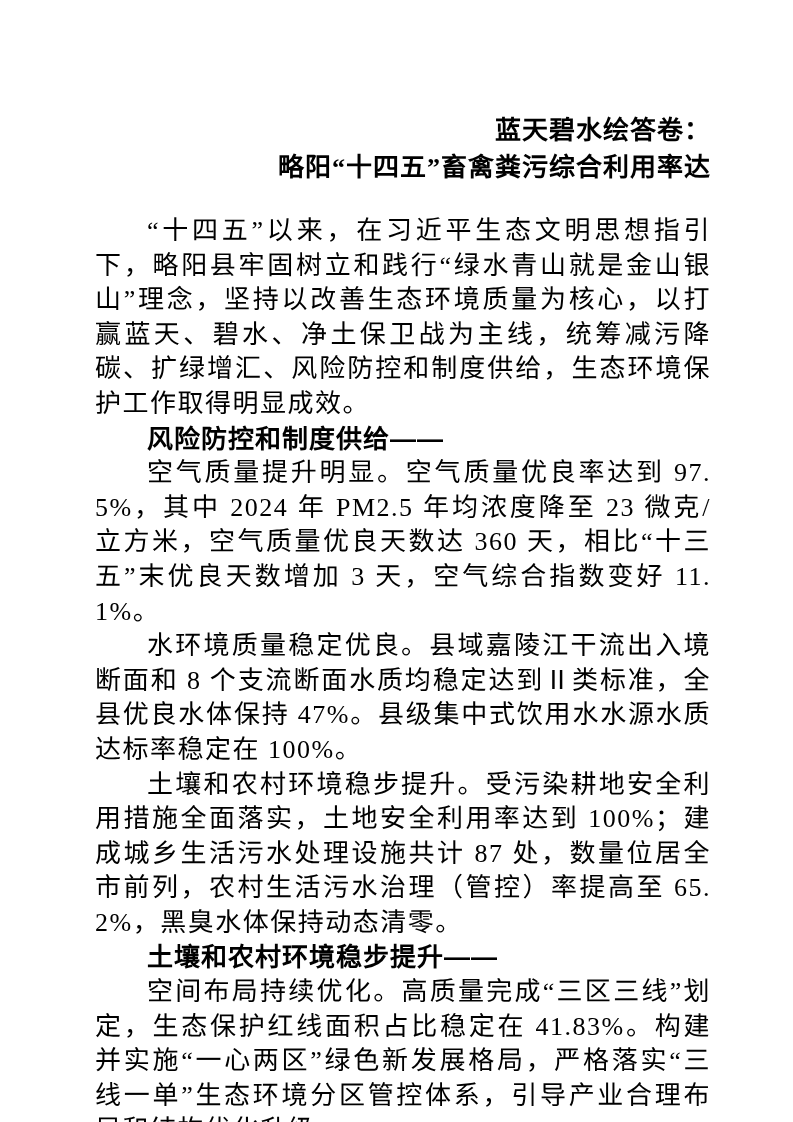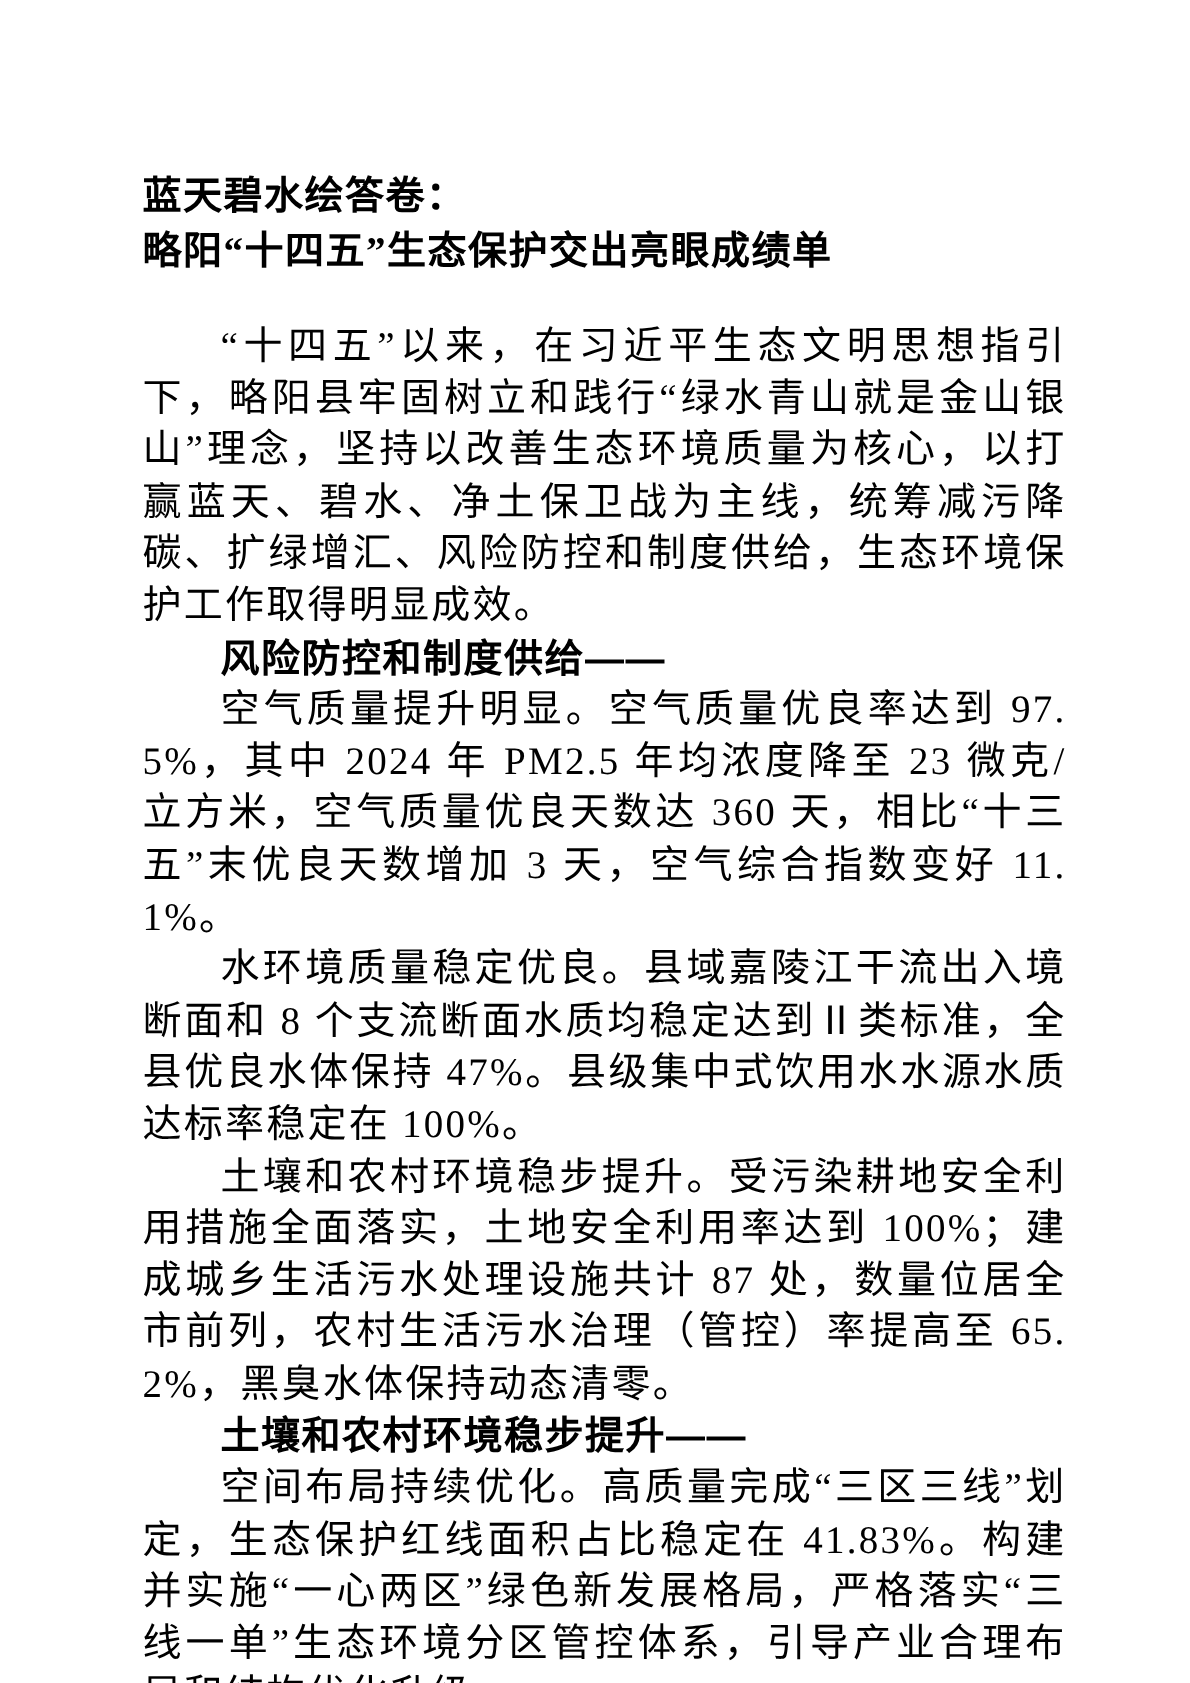--- a/index.html
+++ b/index.html
@@ -19,21 +19,21 @@
       position: absolute;
       left: 95px;
       top: 112px;
       width: 616px;
     }
     .doc-title {
       font-family: "Liberation Serif", serif;
       font-weight: 700;
       font-size: 26px;
       line-height: 37px;
-      text-align: left;
+      text-align: right;
       margin: 0 0 28px 0;
       letter-spacing: 1px;
     }
     .block {
       font-size: 26px;
       line-height: 34.6px;
       margin: 0;
       text-align: justify;
       text-justify: inter-character;
       text-indent: 2em;
@@ -51,21 +51,21 @@
     }
   </style>
 </head>
 <body>
 
 <div class="page">
   <div class="content">
 
     <h1 class="doc-title">
       <span style="display:block">蓝天碧水绘答卷：</span>
-      <span style="display:block">略阳“十四五”生态保护交出亮眼成绩单</span>
+      <span style="display:block">略阳“十四五”畜禽粪污综合利用率达</span>
     </h1>
 
     <p class="block para">“十四五”以来，在习近平生态文明思想指引下，略阳县牢固树立和践行“绿水青山就是金山银山”理念，坚持以改善生态环境质量为核心，以打赢蓝天、碧水、净土保卫战为主线，统筹减污降碳、扩绿增汇、风险防控和制度供给，生态环境保护工作取得明显成效。</p>
 
     <p class="block heading">风险防控和制度供给——</p>
 
     <p class="block para">空气质量提升明显。空气质量优良率达到 97.5%，其中 2024 年 PM2.5 年均浓度降至 23 微克/立方米，空气质量优良天数达 360 天，相比“十三五”末优良天数增加 3 天，空气综合指数变好 11.1%。</p>
 
     <p class="block para">水环境质量稳定优良。县域嘉陵江干流出入境断面和 8 个支流断面水质均稳定达到Ⅱ类标准，全县优良水体保持 47%。县级集中式饮用水水源水质达标率稳定在 100%。</p>
 

